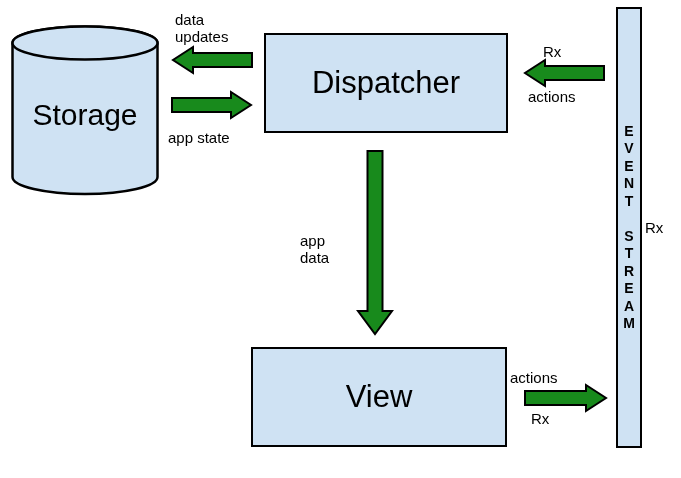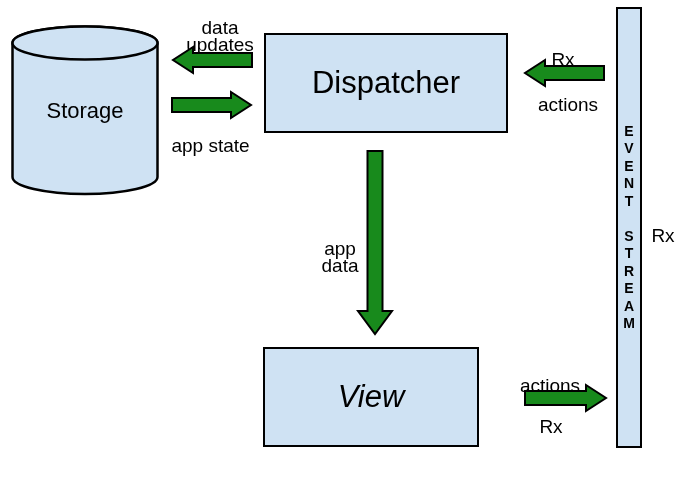--- a/index.html
+++ b/index.html
@@ -22,42 +22,42 @@
     display: flex;
     align-items: center;
     justify-content: center;
   }
   .node-label { font-size: 31px; line-height: 1.1; color: #000; }
 
   
   .storage-wrap { position: absolute; left: 10px; top: 24px; width: 150px; height: 174px; }
   .storage-label {
     position: absolute; left: 10px; top: 98px; width: 150px;
-    text-align: center; font-size: 22px;
+    text-align: center; font-size: 30px;
   }
 
   
   .event-bar {
     position: absolute;
     left: 616px; top: 7px; width: 26px; height: 441px;
     background: #cfe2f3;
     border: 2px solid #000000;
     box-sizing: border-box;
     display: flex; align-items: center; justify-content: center;
   }
   .event-letters {
     font-size: 14px; font-weight: bold; line-height: 17.5px;
     text-align: center; white-space: pre-line;
   }
 
   
   .lbl {
     position: absolute;
-    font-size: 19px; line-height: 17px;
-    text-align: center; white-space: pre-line; margin-top: 8px;
+    font-size: 15px; line-height: 17px;
+    text-align: left; white-space: pre-line;
   }
 
   
   .arrow { position: absolute; display: block; }
   .arrow polygon { stroke: #000000; stroke-width: 2; stroke-linejoin: miter; }
 </style>
 </head>
 <body>
 
 <div class="canvas">
@@ -67,21 +67,21 @@
       <path d="M 2.5,19 L 2.5,153 A 72.5,17 0 0 0 147.5,153 L 147.5,19 A 72.5,16.5 0 0 0 2.5,19 Z" stroke="#000000" stroke-width="2.5" fill="#cfe2f3"></path>
       <ellipse cx="75" cy="19" rx="72.5" ry="16.5" stroke="#000000" stroke-width="2.5" fill="#cfe2f3"></ellipse>
     </svg>
   </div>
   <div class="storage-label">Storage</div>
 
   <div class="node" style="left:264px; top:33px; width:244px; height:100px;">
     <span class="node-label">Dispatcher</span>
   </div>
 
-  <div class="node" style="left:263px; top:347px; width:216px; height:100px;font-style:italic;">
+  <div class="node" style="left:251px; top:347px; width:256px; height:100px;">
     <span class="node-label">View</span>
   </div>
 
   <div class="event-bar">
     <div class="event-letters">E
 V
 E
 N
 T
 

